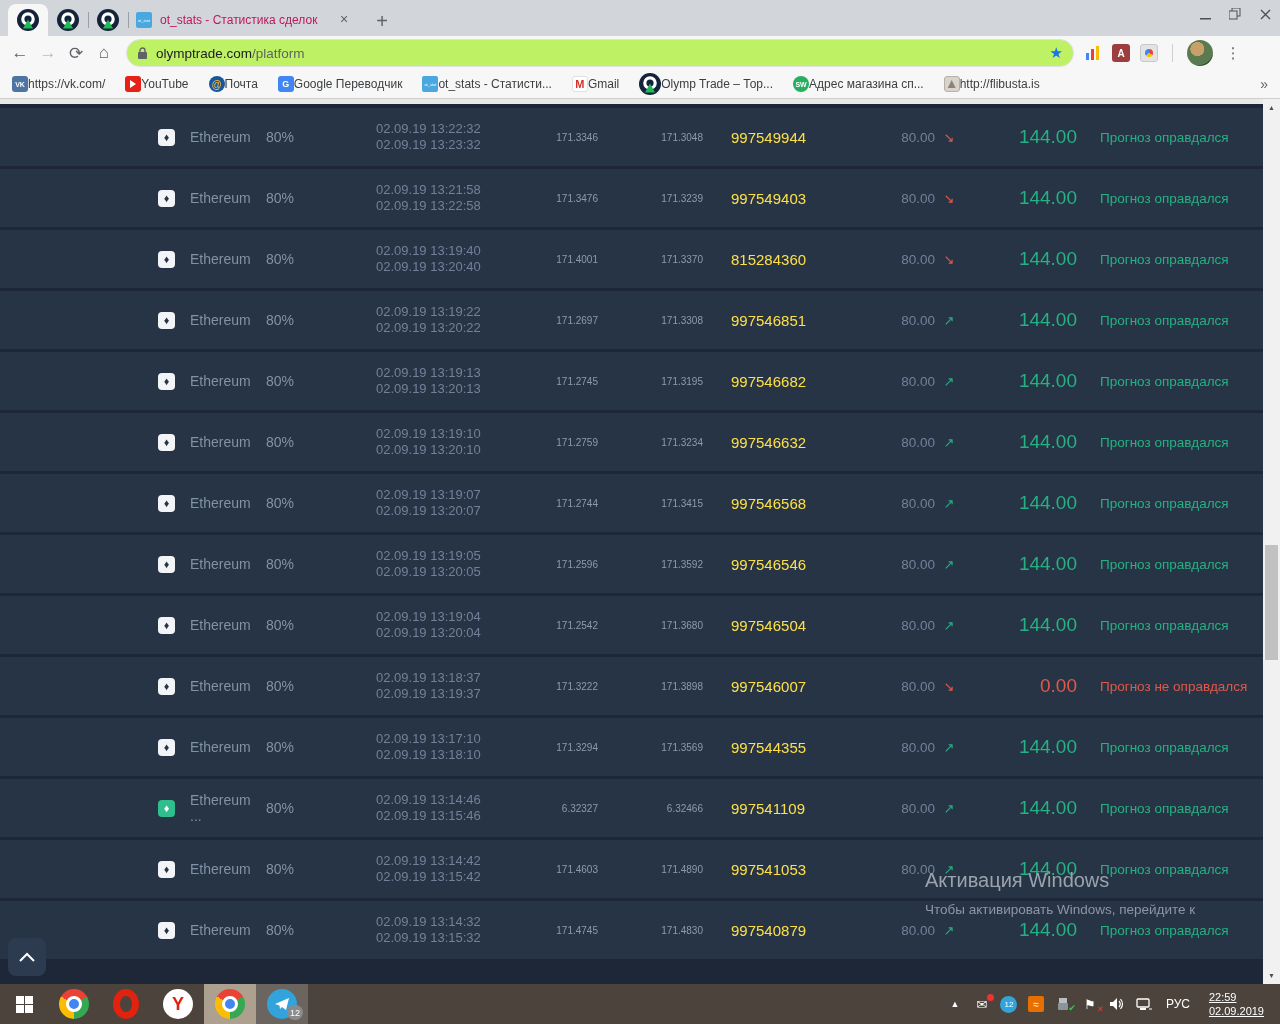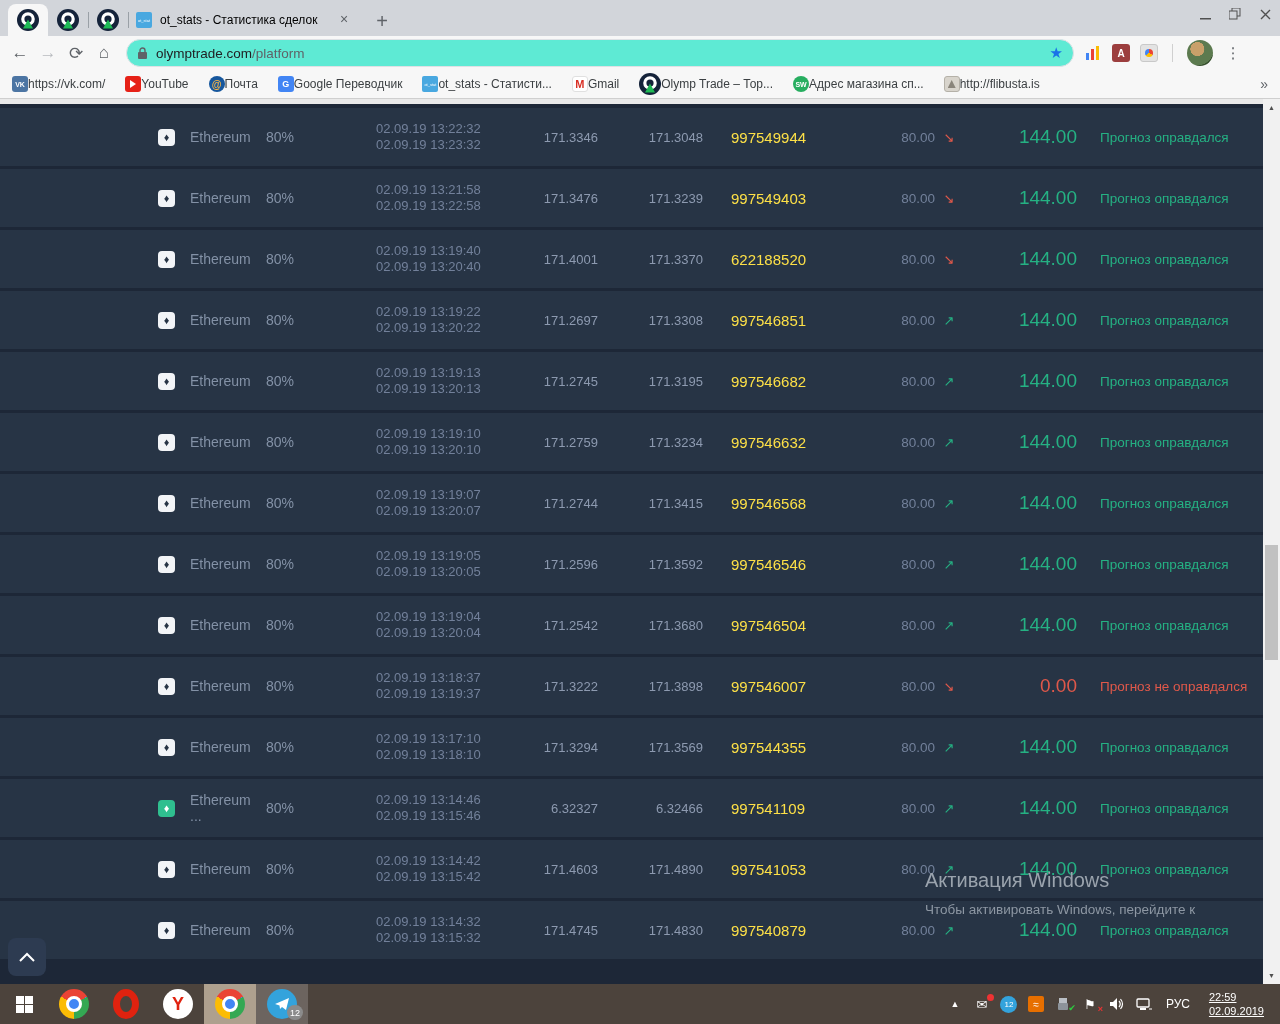--- a/index.html
+++ b/index.html
@@ -6,30 +6,30 @@
   html,body { width:1280px; height:1024px; overflow:hidden; font-family:"Liberation Sans", sans-serif; }
   body { background:#1d2737; }
 
   
   .titlebar { height:36px; background:#d2d5da; display:flex; align-items:flex-end; padding-left:8px; position:relative; }
   .tab { height:32px; display:flex; align-items:center; justify-content:center; cursor:default; position:relative; }
   .tab.pinned { width:40px; }
   .tab.active { background:#f7f7f7; border-radius:8px 8px 0 0; }
   .tab .sep { position:absolute; right:-1px; top:8px; height:16px; width:1px; background:#9aa0a6; }
   .tab.normal { width:232px; justify-content:flex-start; padding:0 8px; gap:8px; }
-  .tab-title { font-size:12px; color:#000000; white-space:nowrap; overflow:hidden; flex:1; }
+  .tab-title { font-size:12px; color:#be185d; white-space:nowrap; overflow:hidden; flex:1; }
   .tab-close { color:#5f6368; font-size:14px; width:16px; height:16px; line-height:15px; text-align:center; border-radius:50%; }
   .newtab-btn { width:28px; height:28px; margin:0 0 1px 8px; border-radius:50%; font-size:20px; color:#5f6368; display:flex; align-items:center; justify-content:center; }
   .win-controls { position:absolute; right:0; top:0; height:28px; display:flex; }
   .win-btn { width:30px; height:28px; display:flex; align-items:center; justify-content:center; color:#505050; }
 
   .toolbar { height:34px; background:#f7f7f7; display:flex; align-items:center; padding:0 6px; }
   .nav-btn { width:28px; height:28px; display:flex; align-items:center; justify-content:center; font-size:17px; color:#5f6368; border-radius:50%; }
   .nav-btn.disabled { color:#b8bbbf; }
-  .omnibox { width:948px; height:28px; margin-left:8px; background:#5eead4; border:1px solid #dfe1e5; border-radius:14px; display:flex; align-items:center; padding:0 10px; gap:8px; }
+  .omnibox { width:948px; height:28px; margin-left:8px; background:#bef264; border:1px solid #dfe1e5; border-radius:14px; display:flex; align-items:center; padding:0 10px; gap:8px; }
   .url { font-size:13.5px; color:#202124; white-space:nowrap; }
   .url .path { color:#5f6368; }
   .ob-spacer { flex:1; }
   .star { color:#1a73e8; font-size:15px; }
   .ext-icons { display:flex; align-items:center; gap:10px; margin-left:10px; }
   .ext { width:18px; height:18px; display:flex; align-items:center; justify-content:center; }
   .ext.acrobat { background:#9c3e3e; border-radius:3px; color:#fff; font-size:10px; font-weight:bold; }
   .ext.shot { background:#e3e3e3; border-radius:3px; border:1px solid #c9c9c9; }
   .ext.shot i { width:8px; height:8px; border-radius:50%; background:conic-gradient(#ea4335 0 33%, #fbbc05 0 66%, #4285f4 0 100%); }
   .tb-sep { width:1px; height:18px; background:#d0d0d0; margin:0 4px; }
@@ -55,21 +55,21 @@
   .content { position:relative; height:885px; background:#1d2737; overflow:hidden; }
   .topstrip { position:absolute; top:0; left:0; right:17px; height:5px; background:#e9e9e9; }
   .rows { position:absolute; top:5px; left:0; right:17px; padding-top:4px; }
   .trow { height:58px; margin-bottom:3px; background:#273445; display:grid; align-items:center;
           grid-template-columns:32px 76px 110px 160px 62px 105px 132px 100px 28px 114px 183px; padding-left:158px; }
   .trow.partial { height:26px; overflow:hidden; align-items:start; padding-top:6px; margin-bottom:0; }
   .eth { width:17px; height:17px; border-radius:4px; background:#f2f4f7; color:#273445; font-size:11px; display:flex; align-items:center; justify-content:center; font-style:normal; transform:translateZ(0); }
   .eth.eth-green { background:#2fbf8f; color:#fff; }
   .c-name,.c-pct { color:#8391a6; font-size:14px; }
   .c-time { color:#72809a; font-size:13px; line-height:16px; }
-  .c-open,.c-close { color:#8d9ab0; font-size:13px; text-align:right; }
+  .c-open,.c-close { color:#8d9ab0; font-size:10px; text-align:right; }
   .c-id { color:#fde047; font-size:15px; padding-left:28px; }
   .c-amt { color:#72809a; font-size:13.5px; text-align:right; }
   .c-arrow { text-align:center; font-size:13px; }
   .c-arrow.up { color:#25b183; } .c-arrow.down { color:#e0584a; }
   .c-pay { font-size:19px; text-align:right; color:#25b183; }
   .c-res { font-size:13.5px; line-height:17px; padding-left:23px; color:#25b183; }
   .trow.lose .c-pay, .trow.lose .c-res { color:#e0584a; }
 
   .scrollbar { position:absolute; right:0; top:0; bottom:0; width:17px; background:#f1f1f1; }
   .sb-btn { position:absolute; left:0; width:17px; height:17px; display:flex; align-items:center; justify-content:center; font-size:7px; color:#505050; }
@@ -290,21 +290,21 @@
       </div>
       <div class="trow">
         <span class="c-icon">
           <i class="eth eth">♦</i>
         </span>
         <span class="c-name">Ethereum</span>
         <span class="c-pct">80%</span>
         <span class="c-time"><span>02.09.19 13:19:40</span><br><span>02.09.19 13:20:40</span></span>
         <span class="c-open">171.4001</span>
         <span class="c-close">171.3370</span>
-        <span class="c-id">622188520</span>
+        <span class="c-id">815284360</span>
         <span class="c-amt">80.00</span>
         <span class="c-arrow down">↘</span>
         <span class="c-pay">144.00</span>
         <span class="c-res">Прогноз оправдался</span>
       </div>
       <div class="trow">
         <span class="c-icon">
           <i class="eth eth">♦</i>
         </span>
         <span class="c-name">Ethereum</span>

